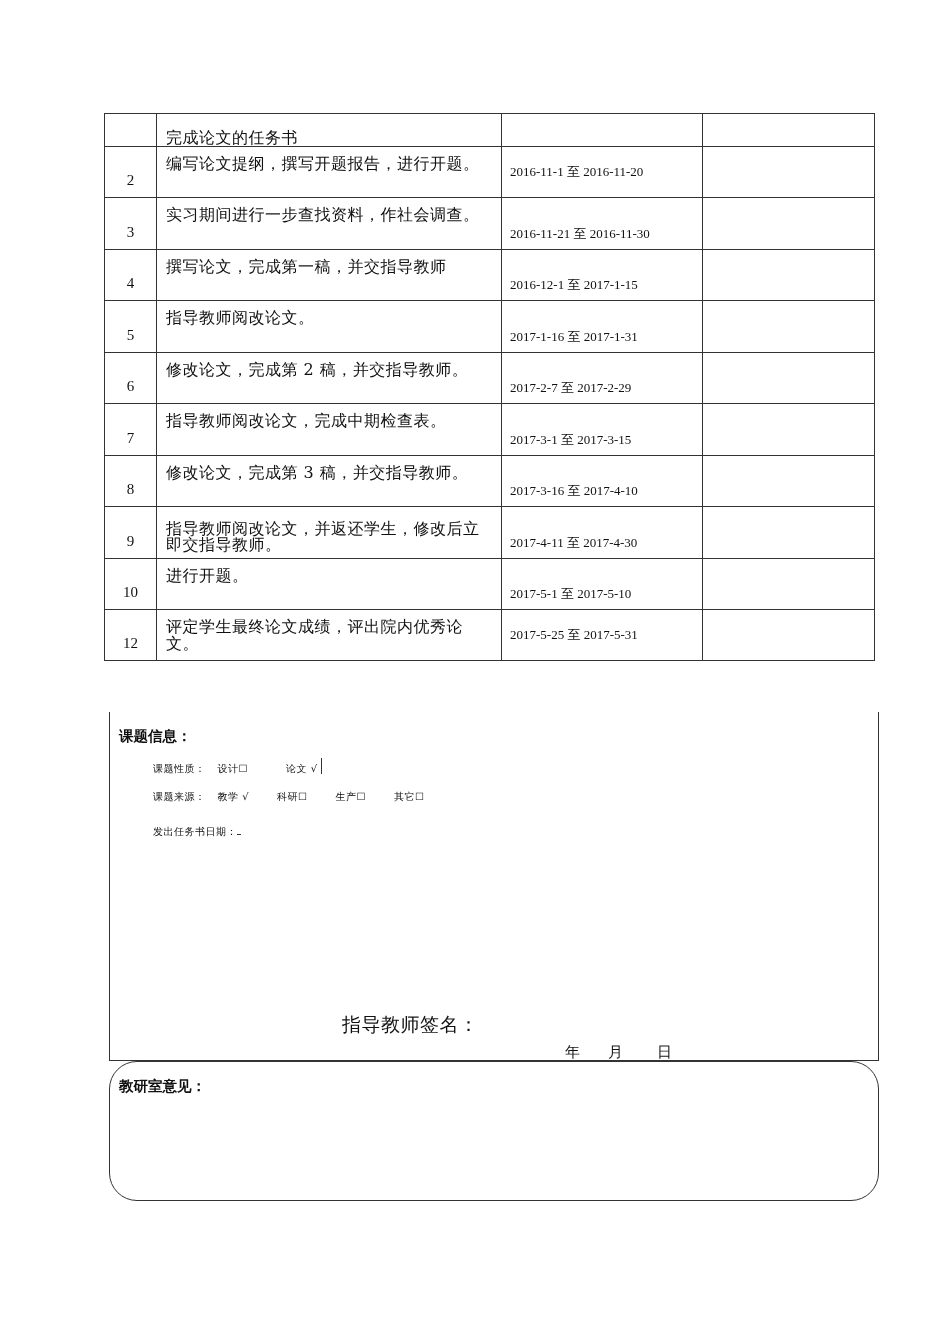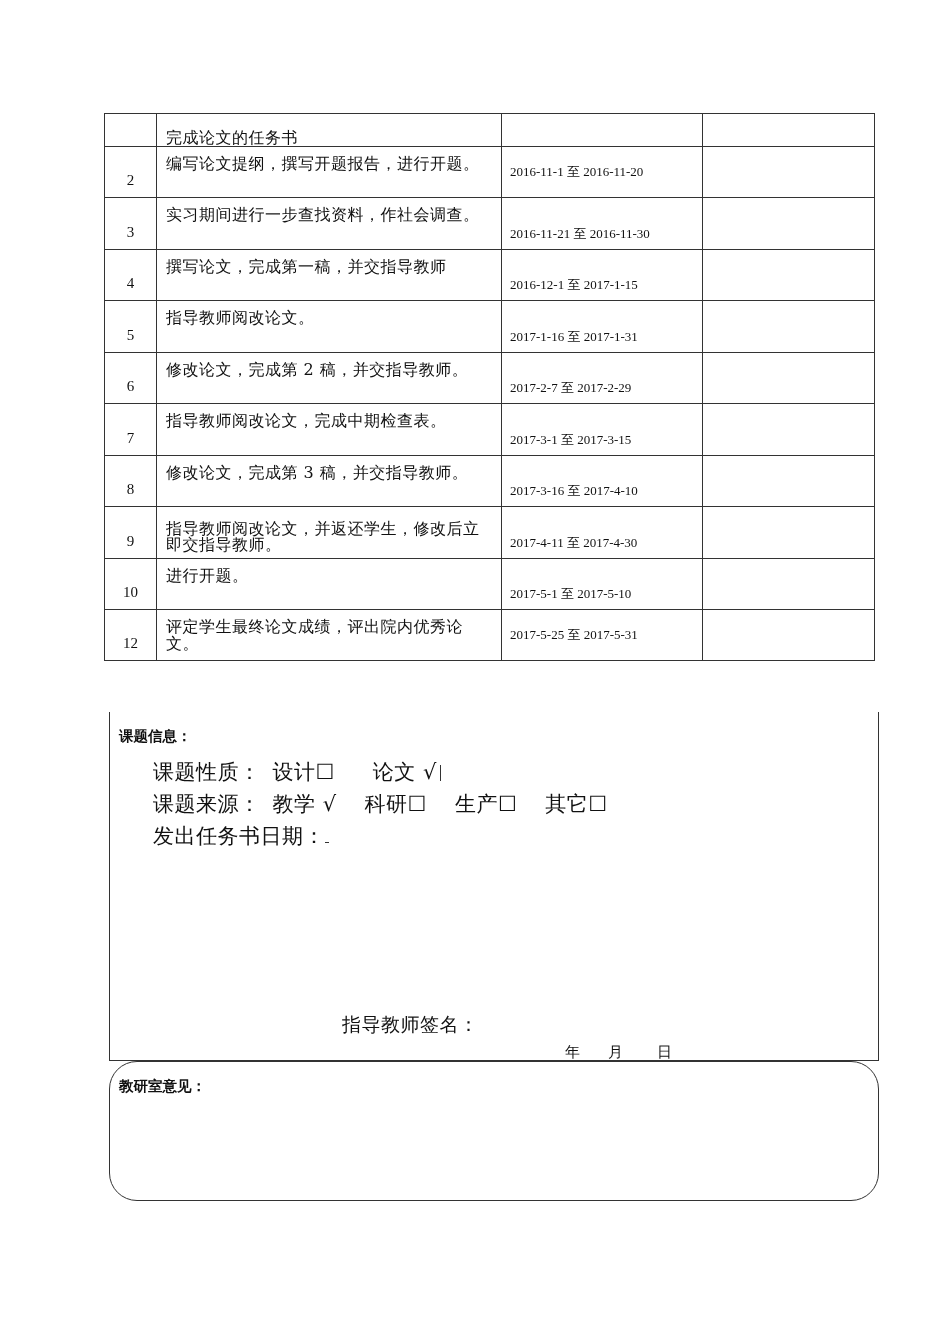--- a/index.html
+++ b/index.html
@@ -10,21 +10,21 @@
   .sched td.num { text-align: center; vertical-align: bottom; padding-bottom: 8px; font-family: "Liberation Serif", serif; font-size: 15px; }
   .sched td.task { padding: 8px 8px 0 9px; line-height: 17px; letter-spacing: 0.5px; }
   .sched td.date { vertical-align: middle; padding-left: 8px; font-family: "Liberation Serif", serif; font-size: 13px; }
   .sched td.date.low { vertical-align: bottom; padding-bottom: 6px; }
   .sched td.blank { }
   .sched tr.first td.task { vertical-align: bottom; padding-top: 0; padding-bottom: 0; line-height: 16px; }
   .box { position: absolute; left: 96px; width: 768px; border: 1px solid #333; border-top: none; margin-left: 13px; }
   .info { top: 712px; height: 348px; }
   .opinion { top: 1061px; height: 138px; border-radius: 28px; }
   .sec-title { position: absolute; left: 9px; font-weight: bold; font-family: "DejaVu Sans", sans-serif; font-size: 14.5px; }
-  .line { position: absolute; left: 43px; font-size: 21px; white-space: nowrap; letter-spacing: 0.5px; }
+  .line { position: absolute; left: 43px; font-size: 10px; white-space: nowrap; letter-spacing: 0.5px; }
   .line span { display: inline-block; }
   .gap1 { margin-left: 12px; }
   .gap2 { margin-left: 38px; }
   .gap3 { margin-left: 28px; }
   .caret { display: inline-block; width: 1px; height: 16px; background: #333; vertical-align: -2px; margin-left: 3px; }
   .underline-blank { display: inline-block; width: 4px; border-bottom: 1px solid #333; height: 12px; }
   .sign { position: absolute; left: 232px; top: 300px; font-size: 19px; letter-spacing: 0.5px; }
   .ymd { position: absolute; left: 455px; top: 331px; font-size: 15px; white-space: nowrap; }
   .ymd span { display: inline-block; }
 </style>

